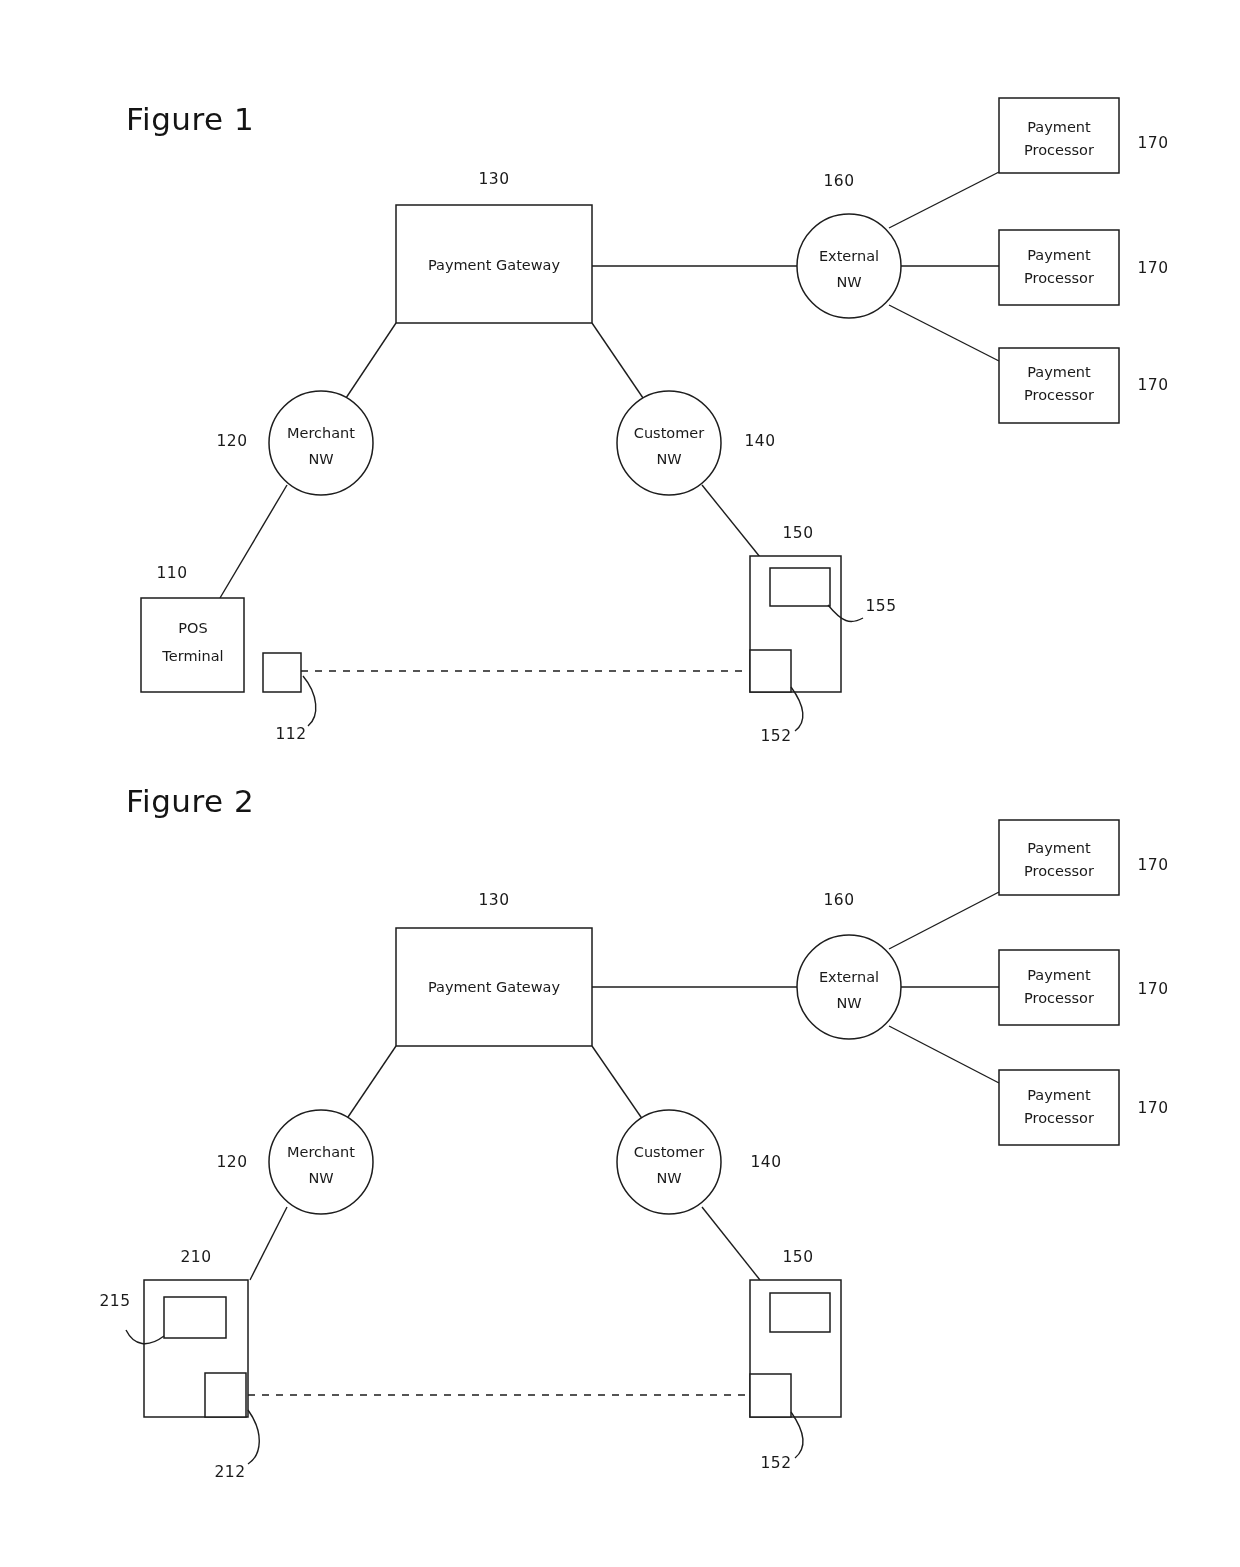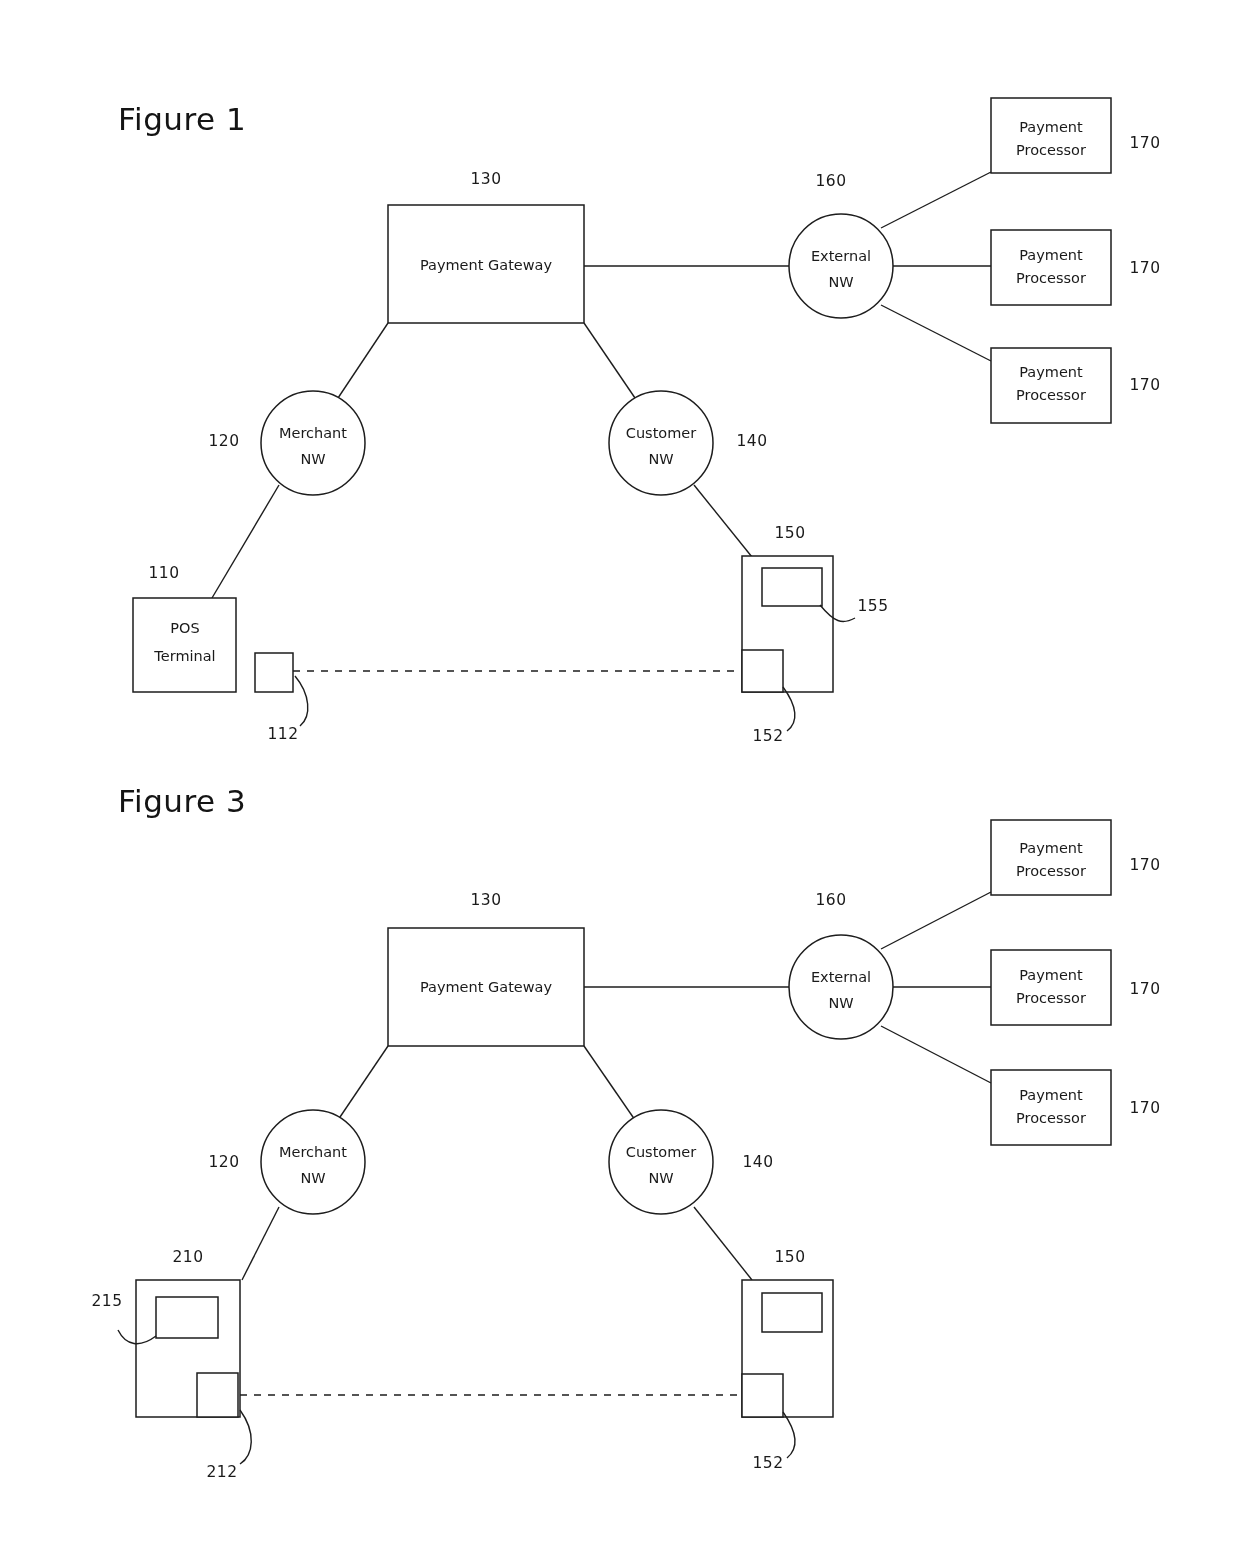--- a/index.html
+++ b/index.html
@@ -12,20 +12,21 @@
     height: 1567px;
     font-family: "DejaVu Sans", sans-serif;
     color: #1a1a1a;
     position: relative;
     overflow: hidden;
   }
   .page {
     position: relative;
     width: 1083px;
     height: 1567px;
+    margin-left: 8px;
   }
   .fig-title {
     position: absolute;
     font-family: "DejaVu Sans", sans-serif;
     font-size: 31px;
     font-weight: 400;
     letter-spacing: 0.5px;
     color: #141414;
     white-space: nowrap;
   }
@@ -142,21 +143,21 @@
     <rect class="shape" x="762" y="568" width="60" height="38"></rect>
     <path class="leader" d="M 820 605 C 834 622 842 625 855 618"></path>
     <text class="ref-num" x="873" y="606">155</text>
     <rect class="shape" x="742" y="650" width="41" height="42"></rect>
     <path class="leader" d="M 783 687 C 797 706 799 722 787 731"></path>
     <text class="ref-num" x="768" y="736">152</text>
     <text class="ref-num" x="790" y="533">150</text>
 
   </svg>
 
-  <div class="fig-title" id="fig2-title">Figure 3</div>
+  <div class="fig-title" id="fig2-title">Figure 2</div>
 
   <svg width="1240" height="790" viewBox="0 0 1240 790" style="top:780px;">
 
     <line class="connector" x1="584" y1="207" x2="793" y2="207"></line>
     <line class="connector" x1="388" y1="266" x2="338" y2="340"></line>
     <line class="connector" x1="584" y1="266" x2="635" y2="340"></line>
     <line class="connector" x1="279" y1="427" x2="242" y2="500"></line>
     <line class="connector" x1="694" y1="427" x2="752" y2="500"></line>
     <line class="connector" x1="881" y1="169" x2="991" y2="112"></line>
     <line class="connector" x1="891" y1="207" x2="991" y2="207"></line>

